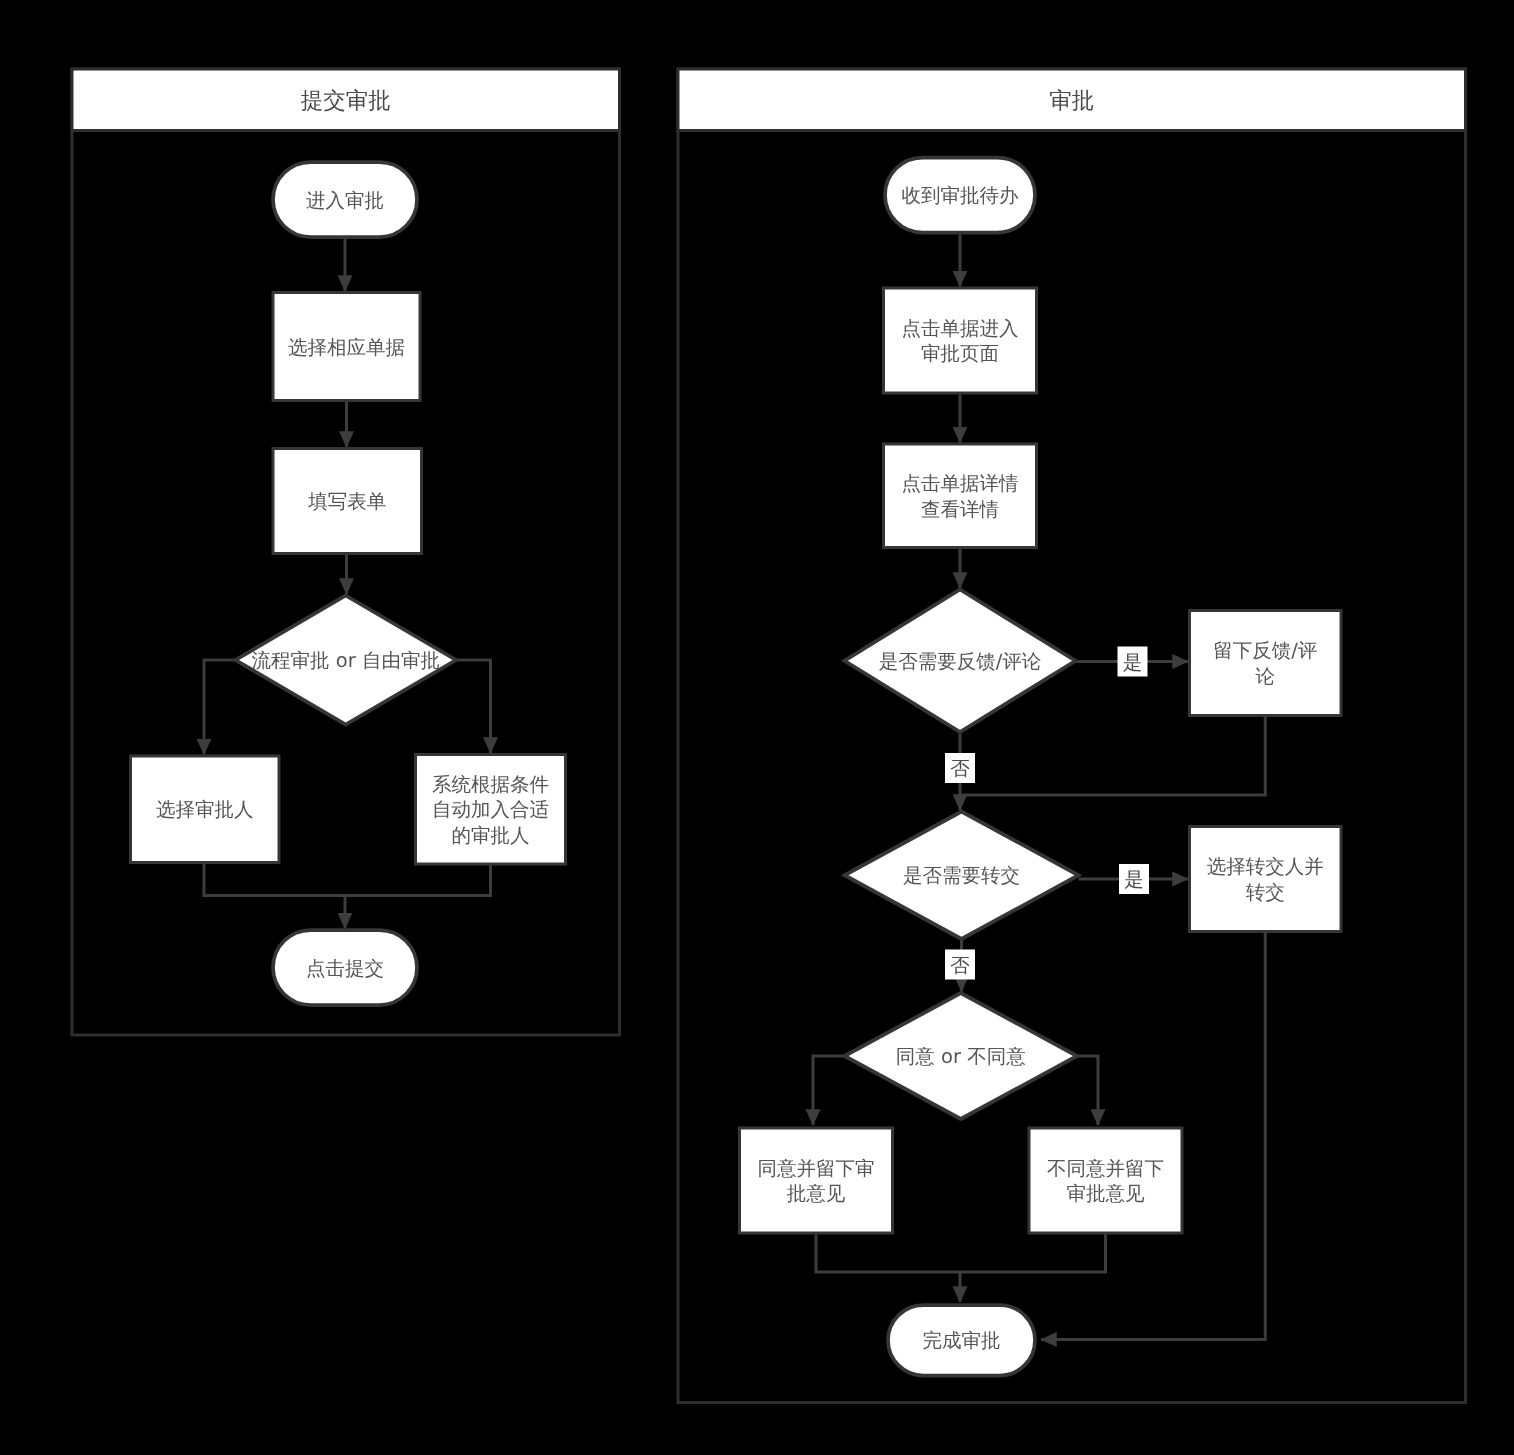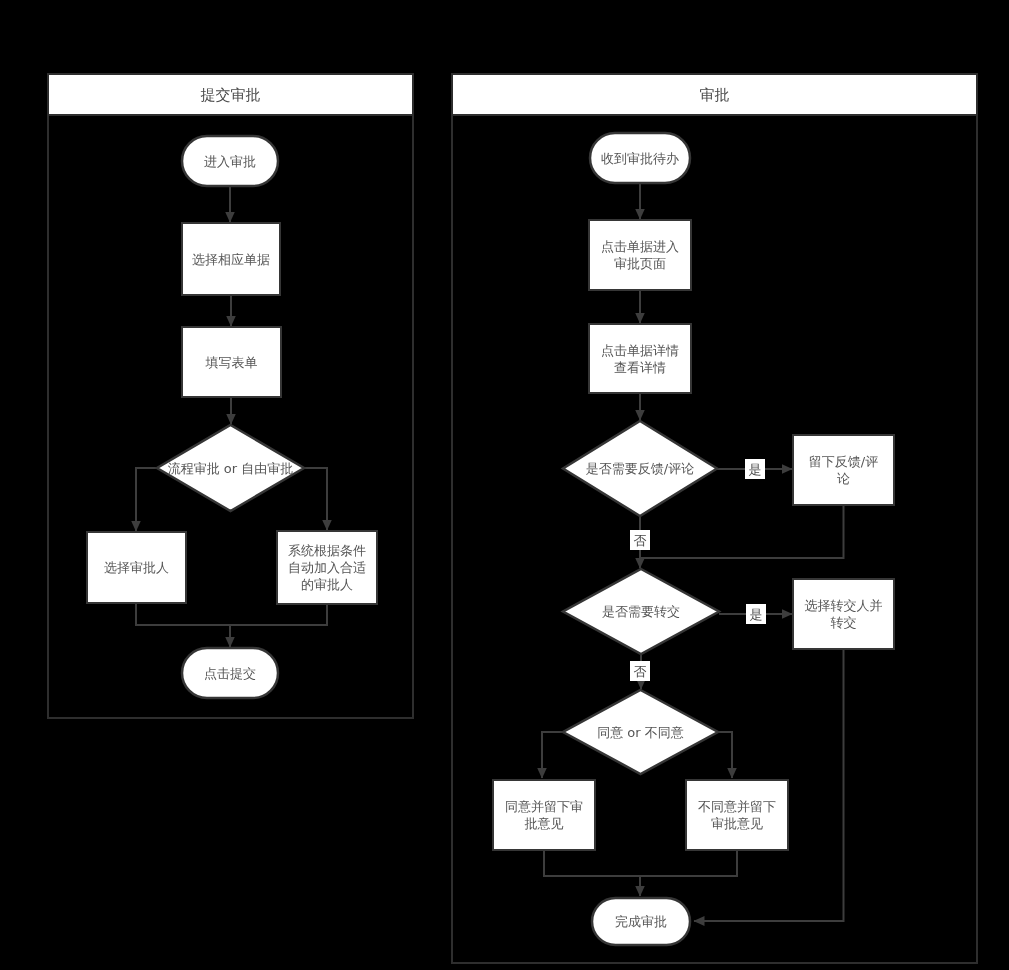--- a/index.html
+++ b/index.html
@@ -8,21 +8,20 @@
     background: #000000;
     width: 1009px;
     height: 970px;
     overflow: hidden;
     font-family: "DejaVu Sans", "Liberation Sans", sans-serif;
   }
   #diagram {
     position: relative;
     width: 1009px;
     height: 852px;
-    margin-top: 28px;
   }
   #canvas {
     position: absolute;
     left: 0;
     top: 0;
   }
   text {
     font-family: "DejaVu Sans", "Liberation Sans", sans-serif;
     user-select: none;
   }

